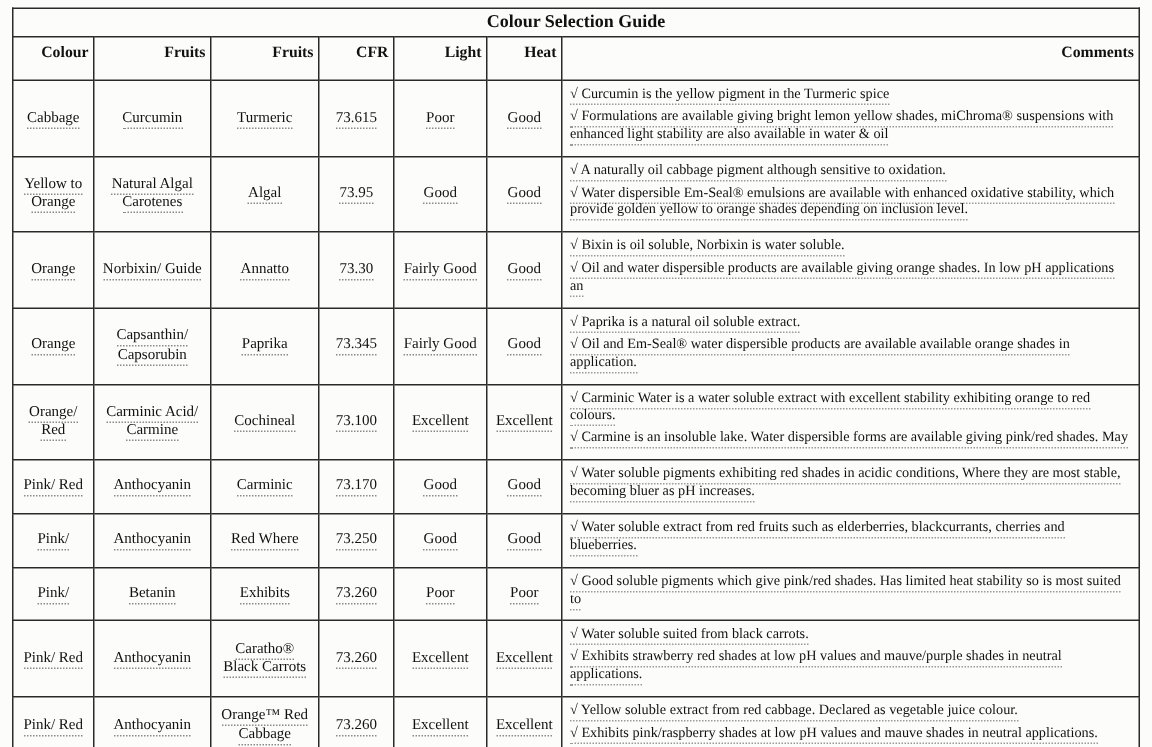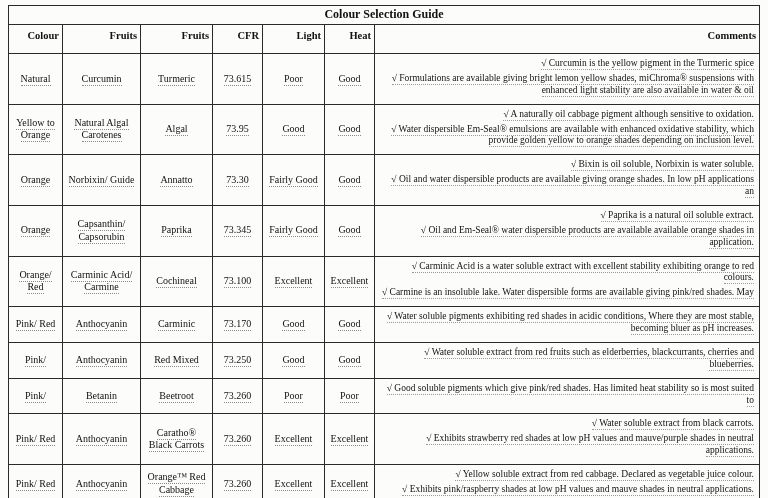--- a/index.html
+++ b/index.html
@@ -37,21 +37,21 @@
   th{
     font-weight:bold;
     font-size:10.5px;
     text-align:right;
     vertical-align:top;
     padding-top:4px;
     height:22px;
   }
   td.datacell{text-align:center;}
   td.comments{
-    text-align:right;
+    text-align:left;
     vertical-align:top;
     padding:3px 5px 4px 5px;
   }
   .cell-text{
     border-bottom:1px dotted #8a8a8a;
     padding-bottom:1px;
   }
   .comment-line{
     margin:1px 0 3px 0;
     font-size:9.5px;
@@ -83,21 +83,21 @@
       <th>Fruits</th>
       <th>Fruits</th>
       <th>CFR</th>
       <th>Light</th>
       <th>Heat</th>
       <th>Comments</th>
     </tr>
   </thead>
   <tbody>
       <tr>
-        <td class="datacell"><span class="cell-text">Natural</span></td>
+        <td class="datacell"><span class="cell-text">Cabbage</span></td>
         <td class="datacell"><span class="cell-text">Curcumin</span></td>
         <td class="datacell"><span class="cell-text">Turmeric</span></td>
         <td class="datacell"><span class="cell-text">73.615</span></td>
         <td class="datacell"><span class="cell-text">Poor</span></td>
         <td class="datacell"><span class="cell-text">Good</span></td>
         <td class="comments">
           <div class="comment-line"><span>√ Curcumin is the yellow pigment in the Turmeric spice</span></div>
           <div class="comment-line"><span>√ Formulations are available giving bright lemon yellow shades, miChroma® suspensions with enhanced light stability are also available in water &amp; oil</span></div>
         </td>
       </tr>
@@ -138,66 +138,66 @@
         </td>
       </tr>
       <tr>
         <td class="datacell"><span class="cell-text">Orange/ Red</span></td>
         <td class="datacell"><span class="cell-text">Carminic Acid/ Carmine</span></td>
         <td class="datacell"><span class="cell-text">Cochineal</span></td>
         <td class="datacell"><span class="cell-text">73.100</span></td>
         <td class="datacell"><span class="cell-text">Excellent</span></td>
         <td class="datacell"><span class="cell-text">Excellent</span></td>
         <td class="comments">
-          <div class="comment-line"><span>√ Carminic Acid is a water soluble extract with excellent stability exhibiting orange to red colours.</span></div>
+          <div class="comment-line"><span>√ Carminic Water is a water soluble extract with excellent stability exhibiting orange to red colours.</span></div>
           <div class="comment-line"><span>√ Carmine is an insoluble lake. Water dispersible forms are available giving pink/red shades. May</span></div>
         </td>
       </tr>
       <tr>
         <td class="datacell"><span class="cell-text">Pink/ Red</span></td>
         <td class="datacell"><span class="cell-text">Anthocyanin</span></td>
         <td class="datacell"><span class="cell-text">Carminic</span></td>
         <td class="datacell"><span class="cell-text">73.170</span></td>
         <td class="datacell"><span class="cell-text">Good</span></td>
         <td class="datacell"><span class="cell-text">Good</span></td>
         <td class="comments">
           <div class="comment-line"><span>√ Water soluble pigments exhibiting red shades in acidic conditions, Where they are most stable, becoming bluer as pH increases.</span></div>
         </td>
       </tr>
       <tr>
         <td class="datacell"><span class="cell-text">Pink/</span></td>
         <td class="datacell"><span class="cell-text">Anthocyanin</span></td>
-        <td class="datacell"><span class="cell-text">Red Mixed</span></td>
+        <td class="datacell"><span class="cell-text">Red Where</span></td>
         <td class="datacell"><span class="cell-text">73.250</span></td>
         <td class="datacell"><span class="cell-text">Good</span></td>
         <td class="datacell"><span class="cell-text">Good</span></td>
         <td class="comments">
           <div class="comment-line"><span>√ Water soluble extract from red fruits such as elderberries, blackcurrants, cherries and blueberries.</span></div>
         </td>
       </tr>
       <tr>
         <td class="datacell"><span class="cell-text">Pink/</span></td>
         <td class="datacell"><span class="cell-text">Betanin</span></td>
-        <td class="datacell"><span class="cell-text">Beetroot</span></td>
+        <td class="datacell"><span class="cell-text">Exhibits</span></td>
         <td class="datacell"><span class="cell-text">73.260</span></td>
         <td class="datacell"><span class="cell-text">Poor</span></td>
         <td class="datacell"><span class="cell-text">Poor</span></td>
         <td class="comments">
           <div class="comment-line"><span>√ Good soluble pigments which give pink/red shades. Has limited heat stability so is most suited to</span></div>
         </td>
       </tr>
       <tr>
         <td class="datacell"><span class="cell-text">Pink/ Red</span></td>
         <td class="datacell"><span class="cell-text">Anthocyanin</span></td>
         <td class="datacell"><span class="cell-text">Caratho® Black Carrots</span></td>
         <td class="datacell"><span class="cell-text">73.260</span></td>
         <td class="datacell"><span class="cell-text">Excellent</span></td>
         <td class="datacell"><span class="cell-text">Excellent</span></td>
         <td class="comments">
-          <div class="comment-line"><span>√ Water soluble extract from black carrots.</span></div>
+          <div class="comment-line"><span>√ Water soluble suited from black carrots.</span></div>
           <div class="comment-line"><span>√ Exhibits strawberry red shades at low pH values and mauve/purple shades in neutral applications.</span></div>
         </td>
       </tr>
       <tr>
         <td class="datacell"><span class="cell-text">Pink/ Red</span></td>
         <td class="datacell"><span class="cell-text">Anthocyanin</span></td>
         <td class="datacell"><span class="cell-text">Orange™ Red Cabbage</span></td>
         <td class="datacell"><span class="cell-text">73.260</span></td>
         <td class="datacell"><span class="cell-text">Excellent</span></td>
         <td class="datacell"><span class="cell-text">Excellent</span></td>

